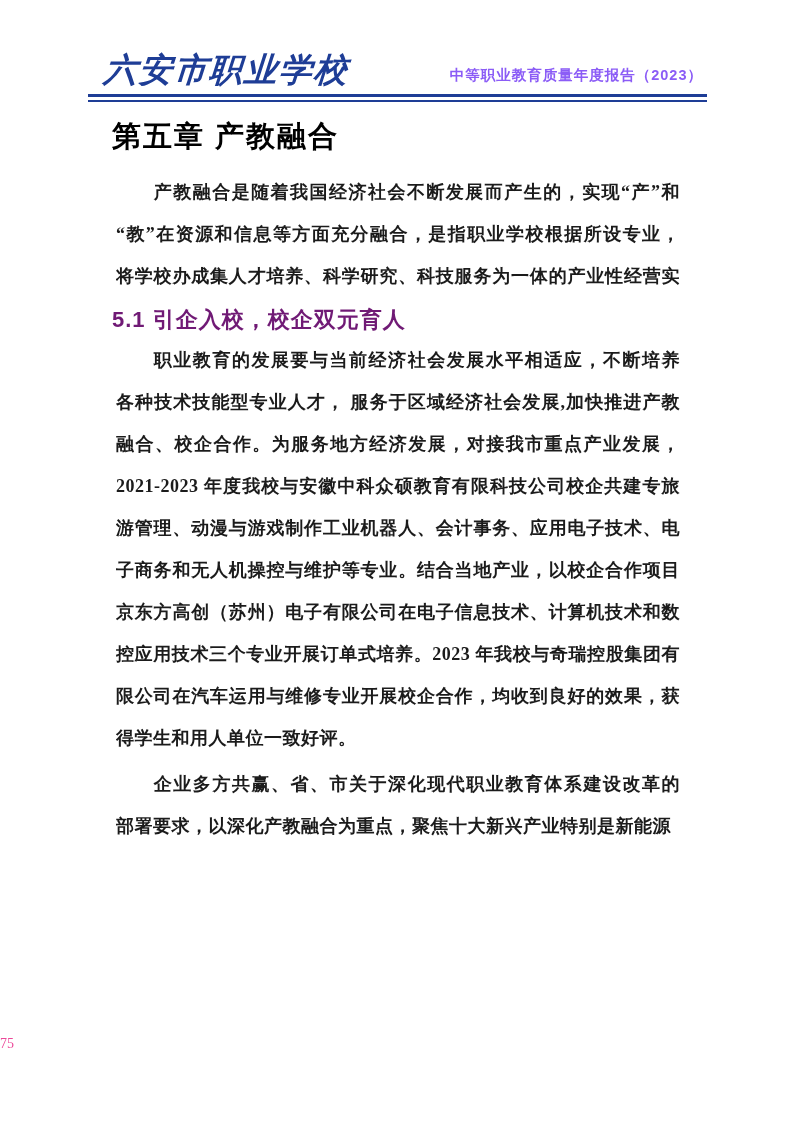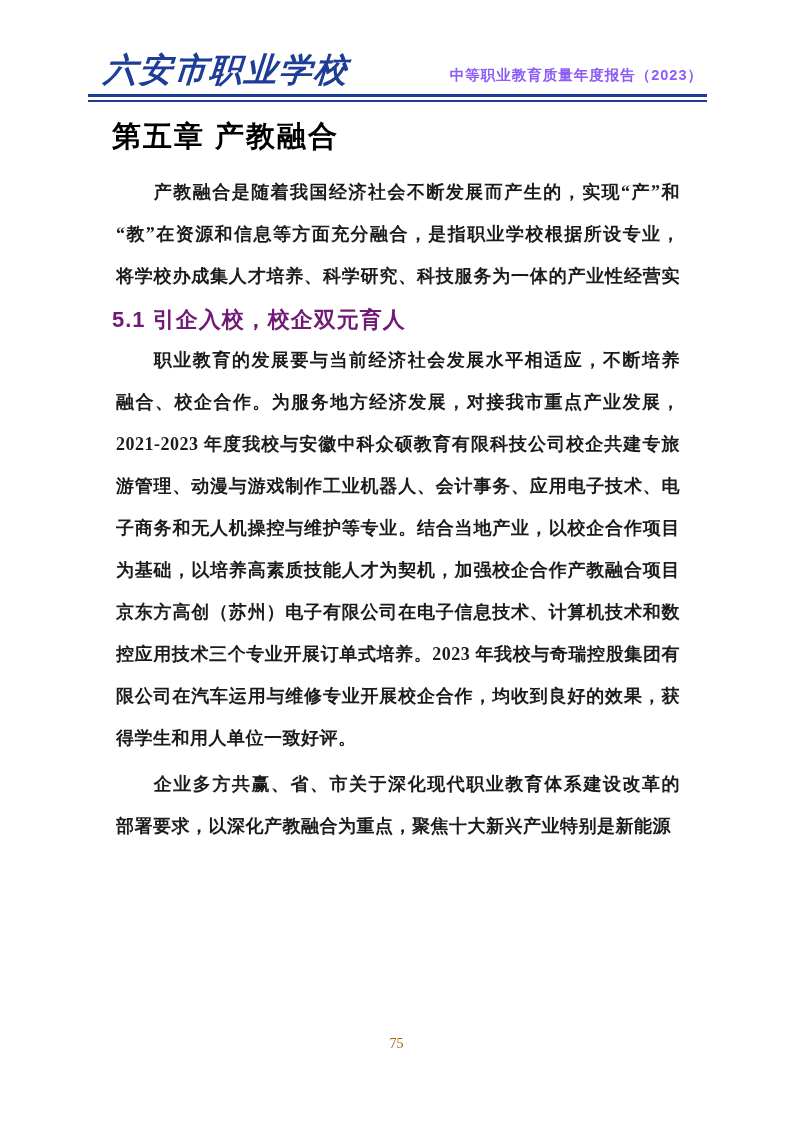--- a/index.html
+++ b/index.html
@@ -76,24 +76,24 @@
     text-justify: inter-character;
     letter-spacing: 0.5px;
   }
   .line.first { text-indent: 2.1em; }
   .line.last { text-align-last: left; }
   .page-number {
     position: absolute;
     left: 0;
     right: 0;
     top: 1036px;
-    text-align: center;
+    text-align: left;
     font-family: "Liberation Serif", serif;
     font-size: 14px;
-    color: #a16207;
+    color: #ec4899;
   }
 </style>
 </head>
 <body>
 
 <div class="page">
 
   <div class="header">
     <div class="logo">六安市职业学校</div>
     <div class="report-title">中等职业教育质量年度报告（2023）</div>
@@ -107,25 +107,25 @@
     <div class="para intro">
         <div class="line first">产教融合是随着我国经济社会不断发展而产生的，实现“产”和</div>
         <div class="line">“教”在资源和信息等方面充分融合，是指职业学校根据所设专业，</div>
         <div class="line">将学校办成集人才培养、科学研究、科技服务为一体的产业性经营实</div>
       </div>
 
     <h2 class="section-heading">5.1 引企入校，校企双元育人</h2>
 
     <div class="para">
         <div class="line first">职业教育的发展要与当前经济社会发展水平相适应，不断培养</div>
+        <div class="line">各种技术技能型专业人才， 服务于区域经济社会发展,加快推进产教</div>
         <div class="line">融合、校企合作。为服务地方经济发展，对接我市重点产业发展，</div>
         <div class="line">2021-2023 年度我校与安徽中科众硕教育有限科技公司校企共建专旅</div>
         <div class="line">游管理、动漫与游戏制作工业机器人、会计事务、应用电子技术、电</div>
         <div class="line">子商务和无人机操控与维护等专业。结合当地产业，以校企合作项目</div>
-        <div class="line">为基础，以培养高素质技能人才为契机，加强校企合作产教融合项目</div>
         <div class="line">京东方高创（苏州）电子有限公司在电子信息技术、计算机技术和数</div>
         <div class="line">控应用技术三个专业开展订单式培养。2023 年我校与奇瑞控股集团有</div>
         <div class="line">限公司在汽车运用与维修专业开展校企合作，均收到良好的效果，获</div>
         <div class="line last">得学生和用人单位一致好评。</div>
       </div>
 
     <div class="para">
         <div class="line first">企业多方共赢、省、市关于深化现代职业教育体系建设改革的</div>
         <div class="line last">部署要求，以深化产教融合为重点，聚焦十大新兴产业特别是新能源</div>
       </div>

